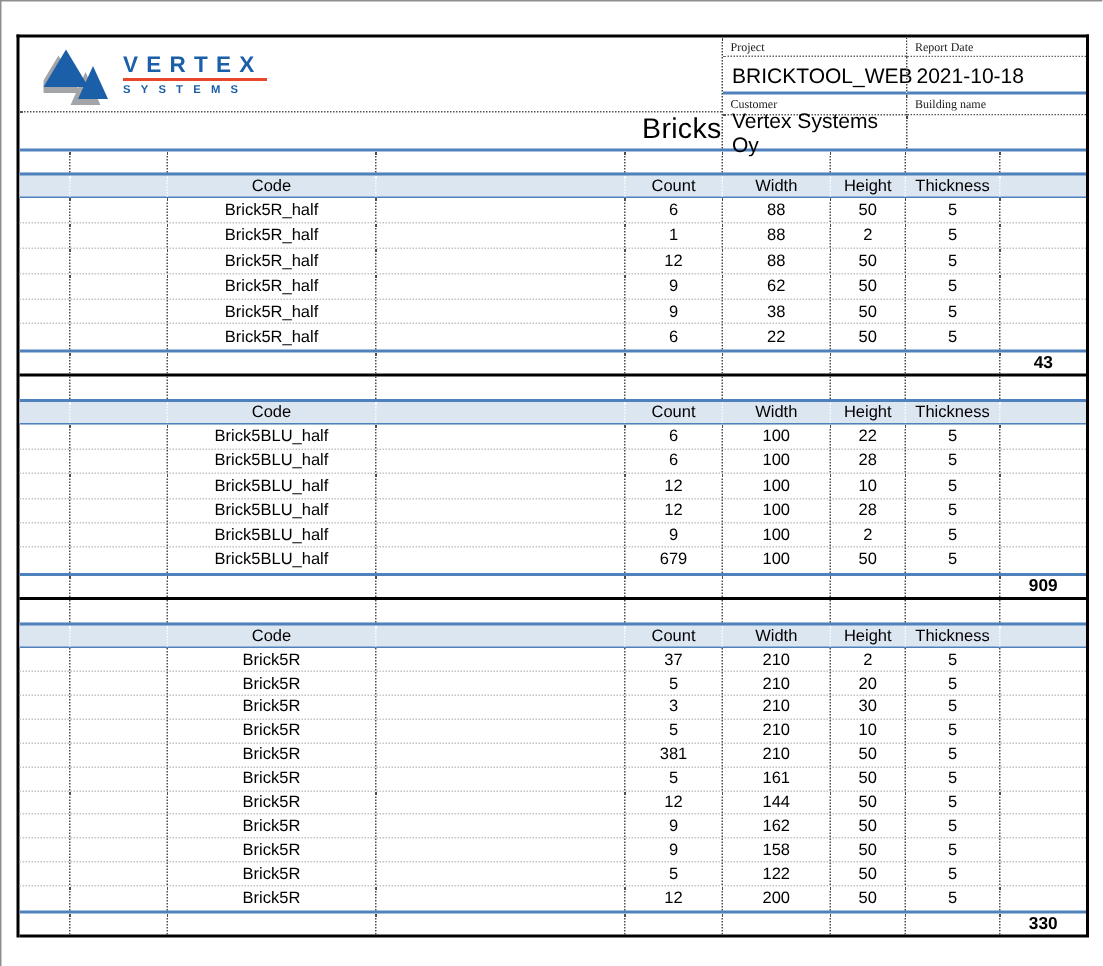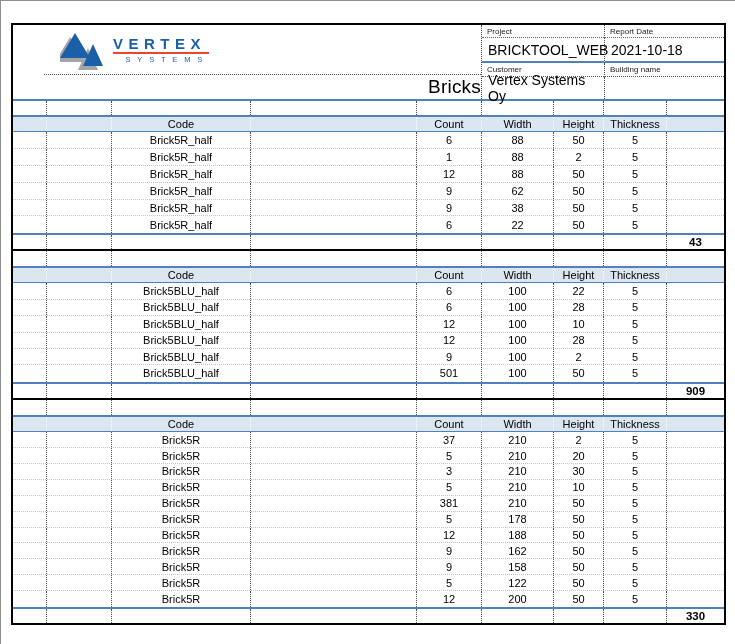--- a/index.html
+++ b/index.html
@@ -29,33 +29,33 @@
     grid-template-columns: 33px 65px 139px 166px 65px 72px 50px 63px 1fr;
   }
   .cell {
     display: flex; align-items: center; justify-content: center;
     overflow: hidden; white-space: nowrap;
   }
   .lined > .cell + .cell { border-left: 1px dotted #4d4d4d; }
 
   
   .header-band { display: flex; border-bottom: 2px solid var(--accent, #4F81BD); height: 76px; }
-  .brand-area { width: 468px; padding-left: 31px; }
+  .brand-area { width: 468px; }
   .logo-row { height: 50px; border-bottom: 1px dotted #555; display: flex; align-items: center; padding-left: 16px; }
   .logo { display: flex; align-items: center; }
   .logo-text { margin-left: 7px; }
   .brand-name { font-size: 15px; font-weight: 700; letter-spacing: 5.5px; color: var(--brand-blue, #1B5FA8); line-height: 15px; }
   .brand-rule { width: 96px; height: 2px; background: var(--brand-red, #E8472B); margin: 1px 0 2px 0; }
-  .brand-tagline { font-size: 7.5px; font-weight: 400; letter-spacing: 6.8px; color: var(--brand-blue, #1B5FA8); line-height: 8px; text-align: right; }
+  .brand-tagline { font-size: 7.5px; font-weight: 700; letter-spacing: 6.8px; color: var(--brand-blue, #1B5FA8); line-height: 8px; }
   .title-row { height: 24px; display: flex; align-items: center; justify-content: flex-end; }
   .report-title { font-size: 19px; letter-spacing: 0.2px; }
 
   .meta-area { flex: 1; display: grid; grid-template-columns: 122px 1fr; grid-template-rows: 13px 25px 14px 22px; border-left: 1px dotted #444; }
   .meta-area .c-date { border-left: 1px dotted #444; }
-  .m-label { font-size: 8px; color: #1a1a1a; padding: 2px 0 0 5px; line-height: 9px; }
+  .m-label { font-size: 8px; color: #1a1a1a; padding: 2px 0 0 5px; line-height: 9px; font-family: Liberation Serif, serif; }
   .m-label.r1 { border-bottom: 1px dotted #666; }
   .m-value { font-size: 14px; padding-left: 6px; display: flex; align-items: center; }
   .m-value.r2 { border-bottom: 2px solid var(--accent, #4F81BD); }
   .m-label.r3 { border-bottom: 1px dotted #555; }
 
   
   .spacer-row { height: 14px; }
   .spacer-row.sp2 { height: 15px; }
   .spacer-row.sp3 { height: 15.5px; }
 
@@ -301,21 +301,21 @@
               <div class="cell">100</div>
               <div class="cell">2</div>
               <div class="cell">5</div>
               <div class="cell"></div>
             </div>
             <div class="grid data-row lined">
               <div class="cell"></div>
               <div class="cell"></div>
               <div class="cell">Brick5BLU_half</div>
               <div class="cell"></div>
-              <div class="cell">501</div>
+              <div class="cell">679</div>
               <div class="cell">100</div>
               <div class="cell">50</div>
               <div class="cell">5</div>
               <div class="cell"></div>
             </div>
           </div>
     <div class="grid total-row lined">
       <div class="cell"></div>
       <div class="cell"></div>
       <div class="cell"></div>
@@ -407,32 +407,32 @@
               <div class="cell">50</div>
               <div class="cell">5</div>
               <div class="cell"></div>
             </div>
             <div class="grid data-row lined">
               <div class="cell"></div>
               <div class="cell"></div>
               <div class="cell">Brick5R</div>
               <div class="cell"></div>
               <div class="cell">5</div>
-              <div class="cell">178</div>
+              <div class="cell">161</div>
               <div class="cell">50</div>
               <div class="cell">5</div>
               <div class="cell"></div>
             </div>
             <div class="grid data-row lined">
               <div class="cell"></div>
               <div class="cell"></div>
               <div class="cell">Brick5R</div>
               <div class="cell"></div>
               <div class="cell">12</div>
-              <div class="cell">188</div>
+              <div class="cell">144</div>
               <div class="cell">50</div>
               <div class="cell">5</div>
               <div class="cell"></div>
             </div>
             <div class="grid data-row lined">
               <div class="cell"></div>
               <div class="cell"></div>
               <div class="cell">Brick5R</div>
               <div class="cell"></div>
               <div class="cell">9</div>

